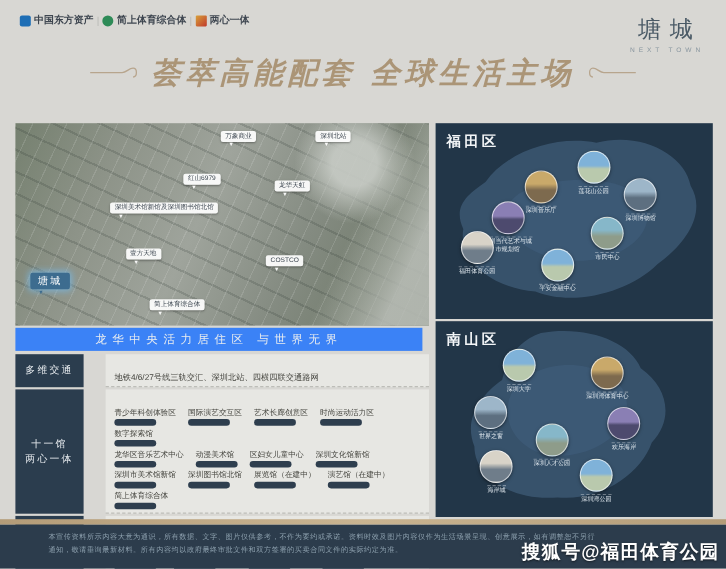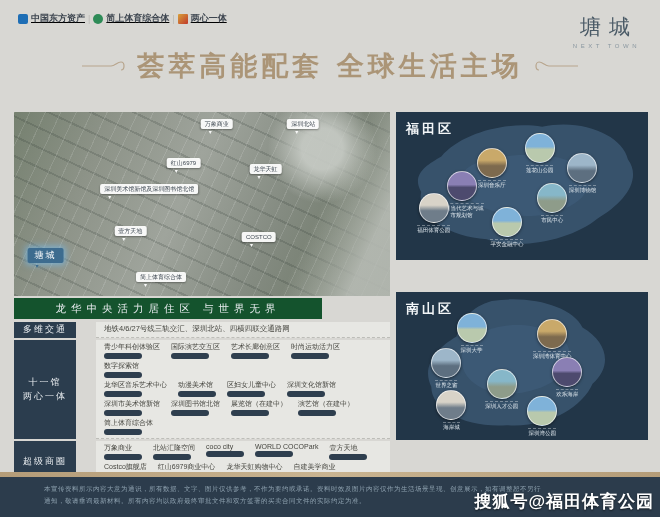--- a/index.html
+++ b/index.html
@@ -1,69 +1,69 @@
 <!DOCTYPE html>
 <html><head>
 <meta charset="utf-8">
 <style>
   * { margin:0; padding:0; box-sizing:border-box; }
   html,body { width:660px; height:517px; overflow:hidden; }
   body { font-family:"Liberation Sans", sans-serif; background:#d8d7d3; position:relative; }
 
   
-  .logo-row { position:absolute; top:12px; left:18px; display:flex; align-items:center; gap:3px;text-decoration:underline; }
+  .logo-row { position:absolute; top:12px; left:18px; display:flex; align-items:center; gap:3px; }
   .logo { display:flex; align-items:center; gap:3px; font-size:9px; font-weight:bold; color:#3e4650; }
   .logo-ic { width:10px; height:10px; border-radius:2px; display:inline-block; }
   .logo-ic.blue { background:#1e6eb5; }
   .logo-ic.green { background:#2e8b57; border-radius:50%; }
   .logo-ic.red { background:linear-gradient(135deg,#d8a13a,#c0392b); border-radius:1px; }
   .logo-sep { color:#b9b9b4; font-size:9px; }
   .brand { position:absolute; top:13px; right:20px; text-align:center; }
   .brand-name { font-size:21px; letter-spacing:8px; color:#4a5a66; font-weight:500; padding-left:8px; }
   .brand-en { font-size:6px; letter-spacing:3.5px; color:#8a97a0; margin-top:2px; padding-left:3px; }
 
-  .title-wrap { position:absolute; top:48px; left:0; width:100%; text-align:center; color:#ab9577; }
+  .title-wrap { position:absolute; top:48px; left:0; width:100%; text-align:center; color:#ab9577;font-style:italic; }
   .main-title { font-family:"DejaVu Serif", serif; font-size:27px; font-weight:bold; letter-spacing:4px; display:inline-block; vertical-align:middle; }
   .flourish { display:inline-block; vertical-align:middle; width:46px; height:16px; margin:0 10px; opacity:.8; }
   .sub-title { font-family:"DejaVu Serif", serif; font-size:7.5px; letter-spacing:3.5px; color:#b4a186; margin-top:7px; }
 
   
   .photo { position:absolute; top:112px; left:14px; width:376px; height:184px; overflow:hidden;
     background:
       radial-gradient(circle at 82% 20%, rgba(200,204,198,.9) 0 6%, rgba(200,204,198,0) 16%),
       linear-gradient(295deg, rgba(188,192,186,.85) 0 9%, rgba(188,192,186,0) 24%),
       repeating-linear-gradient(115deg, rgba(255,255,255,.12) 0 1px, rgba(0,0,0,0) 1px 14px),
       repeating-linear-gradient(25deg, rgba(40,50,45,.18) 0 2px, rgba(0,0,0,0) 2px 18px),
       linear-gradient(115deg,#75806f 0%,#8d9388 22%,#9fa49c 45%,#848b81 68%,#67725f 100%); }
   .map-tag { position:absolute; transform:translate(-4%,0); background:rgba(255,255,255,.92); color:#3c4650;
     font-size:6px; line-height:1; padding:2px 4px; border-radius:2px; white-space:nowrap; box-shadow:0 1px 2px rgba(0,0,0,.35); }
   .map-tag::after { content:"▾"; position:absolute; left:8px; bottom:-6px; font-size:6px; color:rgba(255,255,255,.92); }
   .map-tag.hl { background:#3d6c8f; color:#fff; font-size:9px; letter-spacing:2px; padding:3px 7px;
     box-shadow:0 0 6px 2px rgba(120,180,220,.8); }
   .map-tag.hl::after { color:#3d6c8f; }
 
-  .caption-bar { position:absolute; top:298px; left:14px; width:308px; height:21px; background:#14532d;
+  .caption-bar { position:absolute; top:298px; left:14px; width:370px; height:21px; background:#3b82f6;
     color:#e8ecef; font-size:10.5px; letter-spacing:5px; display:flex; align-items:center; justify-content:center; }
 
   
   .facil { position:absolute; top:322px; left:14px; width:376px; display:flex; flex-direction:column; gap:2px; }
   .frow { display:flex; gap:20px; }
   .fhead { width:62px; background:#2b3d4e; color:#e9edf0; display:flex; flex-direction:column;
     align-items:center; justify-content:center; font-size:9px; letter-spacing:2px; line-height:1.5; flex-shrink:0; }
-  .fbody { flex:1; background:#e7e7e3; border-bottom:1px dashed #bdbdb8; padding:1px 6px 2px 8px;
+  .fbody { flex:1; background:#e7e7e3; border-bottom:1px dashed #bdbdb8; padding:15px 6px 2px 8px;
     display:flex; flex-direction:column; justify-content:center; }
   .fline { display:flex; flex-wrap:wrap; align-items:flex-start; column-gap:11px; row-gap:2px; padding:1px 0; }
   .fitem { display:flex; flex-direction:column; align-items:flex-start; }
   .fitem-label { font-size:7px; color:#45453f; white-space:nowrap; }
   .fitem-badge { width:38px; height:6px; background:#2e3e4e; border-radius:3px; margin-top:1px;
     color:#cfd6db; font-size:4px; line-height:6px; text-align:center; overflow:hidden; letter-spacing:1px; }
   .ftext { font-size:7.5px; color:#45453f; }
 
   
-  .panel { position:absolute; left:396px; width:252px; height:148px; background:#223648; overflow:hidden; }
+  .panel { position:absolute; left:396px; width:252px; height:178px; background:#223648; overflow:hidden; }
   .panel.futian { top:112px; }
   .panel.nanshan { top:292px; }
   .panel svg.blob { position:absolute; inset:0; width:100%; height:100%; }
   .district-label { position:absolute; top:8px; left:10px; color:#f2f5f7; font-size:13px; font-weight:bold; letter-spacing:3px; z-index:3; }
   .spot { position:absolute; z-index:2; display:flex; flex-direction:column; align-items:center; width:44px; margin-left:-22px; }
   .spot-circle { width:30px; height:30px; border-radius:50%; border:1px solid rgba(255,255,255,.65); box-shadow:0 1px 3px rgba(0,0,0,.5); }
   .spot-label { margin-top:2px; font-size:5.5px; color:#dfe7ed; text-align:center; line-height:1.3; border-top:1px dashed rgba(255,255,255,.35); padding-top:1px; }
   .sc0 { background:linear-gradient(180deg,#7fb2d9 45%,#b9c9ad 55%); }
   .sc1 { background:linear-gradient(180deg,#c9a96a 40%,#7d6a4e 60%); }
   .sc2 { background:linear-gradient(180deg,#9db6c9 40%,#5d6f80 60%); }

